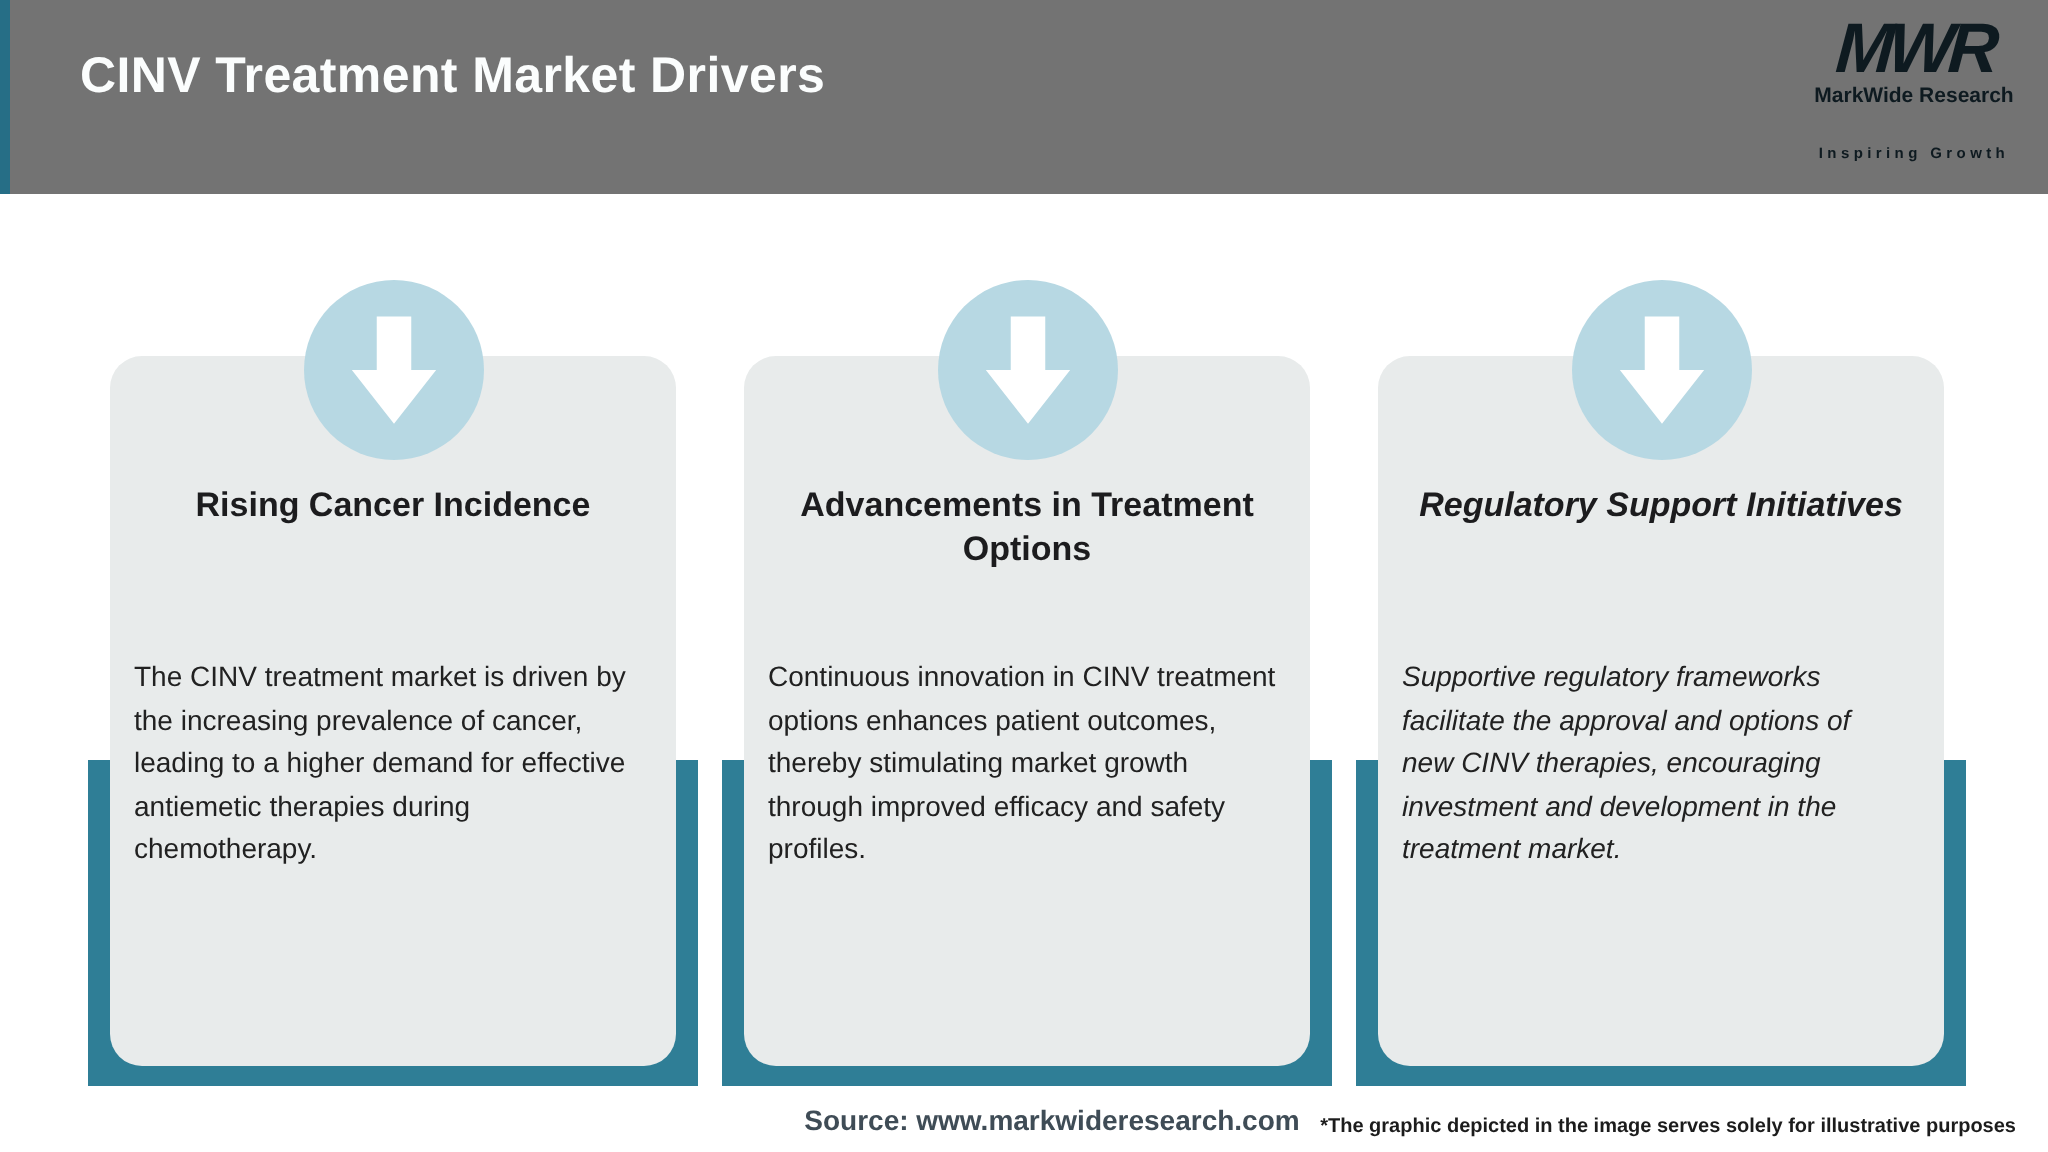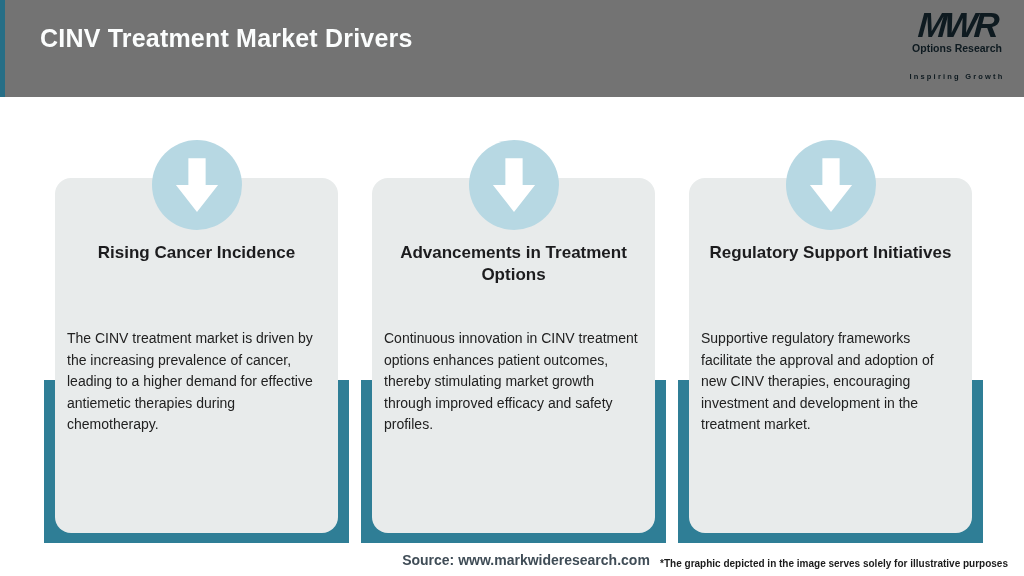--- a/index.html
+++ b/index.html
@@ -45,21 +45,21 @@
   .backing-1 { left: 44px; }
   .backing-2 { left: 361px; }
   .backing-3 { left: 678px; }
 
   .card {
     position: absolute; top: 178px; height: 355px; width: 283px;
     background: #e8ebeb; border-radius: 16px;
   }
   .card-1 { left: 55px; }
   .card-2 { left: 372px; }
-  .card-3 { left: 689px; }
+  .card-3 { left: 689px; font-style: italic; }
 
   .circle {
     position: absolute; top: 140px; width: 90px; height: 90px;
     background: #b7d8e3; border-radius: 50%;
     display: flex; align-items: center; justify-content: center;
   }
   .circle-1 { left: 152px; }
   .circle-2 { left: 469px; }
   .circle-3 { left: 786px; }
   .circle svg { width: 46px; height: 56px; display: block; margin-top: 2px; }
@@ -89,21 +89,21 @@
 </head>
 <body>
 
 <div class="stage">
 
   <div class="header">
     <div class="header-edge"></div>
     <div class="page-title">CINV Treatment Market Drivers</div>
     <div class="logo">
       <div class="logo-acronym">MWR</div>
-      <div class="logo-name">Options Research</div>
+      <div class="logo-name">MarkWide Research</div>
       <div class="logo-tagline">Inspiring Growth</div>
     </div>
   </div>
 
   <div class="backing backing-1"></div>
   <div class="backing backing-2"></div>
   <div class="backing backing-3"></div>
 
   <div class="card card-1">
     <div class="card-title">Rising Cancer Incidence</div>
@@ -119,21 +119,21 @@
     <div class="card-body">Continuous innovation in CINV treatment
 options enhances patient outcomes,
 thereby stimulating market growth
 through improved efficacy and safety
 profiles.</div>
   </div>
 
   <div class="card card-3">
     <div class="card-title">Regulatory Support Initiatives</div>
     <div class="card-body">Supportive regulatory frameworks
-facilitate the approval and adoption of
+facilitate the approval and options of
 new CINV therapies, encouraging
 investment and development in the
 treatment market.</div>
   </div>
 
   <div class="circle circle-1">
     <svg viewBox="0 0 48 58" xmlns="http://www.w3.org/2000/svg">
       <path d="M15 0 h18 v28 h13 L24 56 2 28 h13 Z" fill="#ffffff"></path>
     </svg>
   </div>

